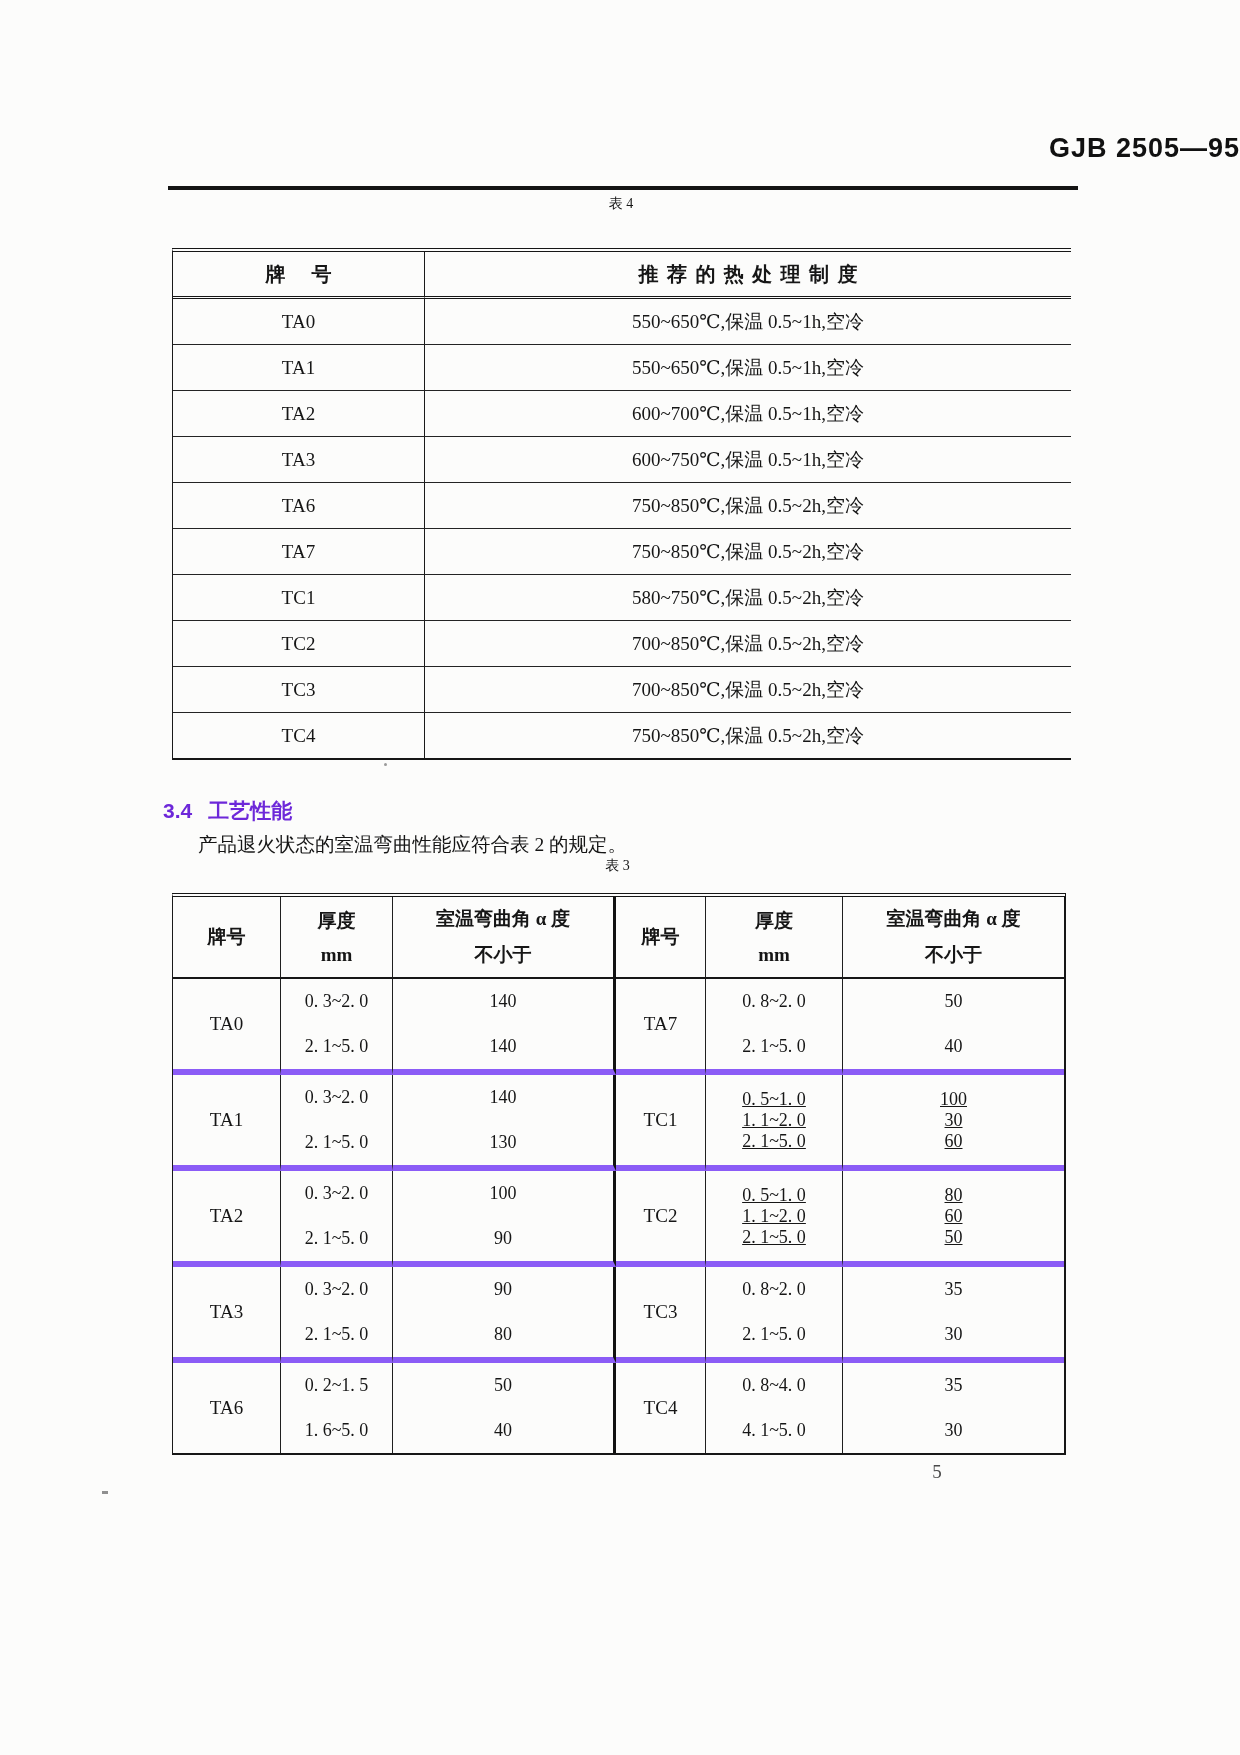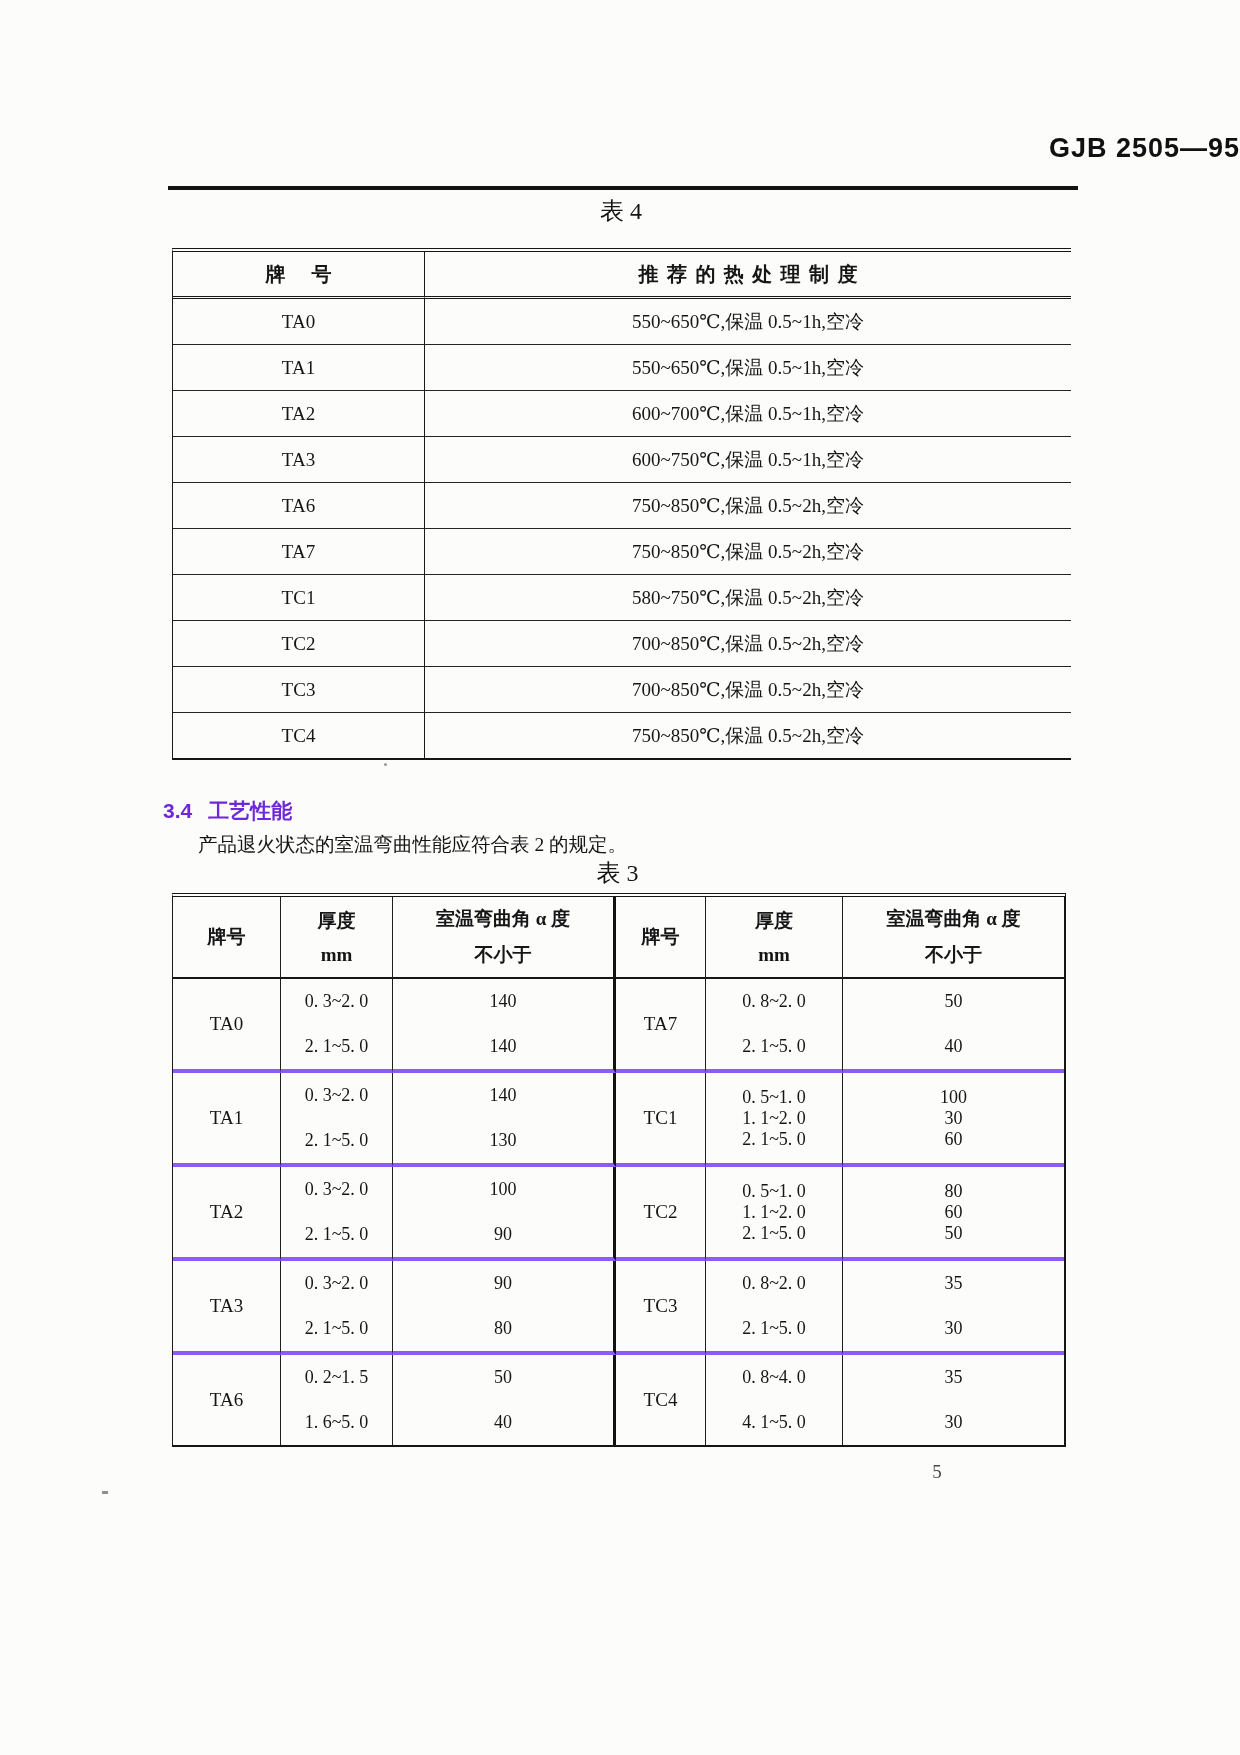--- a/index.html
+++ b/index.html
@@ -13,21 +13,21 @@
 
   
   .doc-title{
     left:0;top:133px;width:1240px;text-align:right;
     font-family:"Liberation Sans","DejaVu Sans",sans-serif;
     font-weight:bold;font-size:27px;letter-spacing:1px;color:#111;
   }
   .head-rule{left:168px;top:186px;width:910px;height:4px;background:#141414;}
 
   
-  .tbl-caption{width:898px;text-align:center;font-size:24px;color:#151515;}
+  .tbl-caption{width:898px;text-align:center;font-size:14px;color:#151515;}
   .t4-caption{left:172px;top:195px;}
   .t5-caption{left:172px;top:857px;width:891px;}
 
   
   #table4{
     left:172px;top:248px;width:898px;
     display:grid;grid-template-columns:252px 646px;
     border-top:4px double #161616;
     border-left:1.5px solid #1a1a1a;
     border-bottom:2.5px solid #161616;
@@ -66,23 +66,23 @@
   }
   #table5 .cell{
     display:flex;flex-direction:column;align-items:center;justify-content:center;
     font-size:18px;text-align:center;
   }
   #table5 .hcell{height:80px;font-size:19px;font-weight:bold;
     border-bottom:2px solid #161616;justify-content:space-evenly;}
   #table5 .gcell{height:90px;}
   #table5 .v1{border-right:1px solid #1f1f1f;}
   #table5 .v3{border-right:3px solid #121212;}
-  #table5 .gb{border-bottom:4px solid #8b5cf6;}
+  #table5 .gb{border-bottom:6px solid #8b5cf6;}
   #table5 .gcell span{line-height:45px;}
-  #table5 .gcell.l3 span{line-height:21px;}
+  #table5 .gcell.l3 span{line-height:21px;text-decoration:underline;}
   #table5 .grade span{line-height:normal;font-size:19px;}
 
   
   .page-num{left:922px;top:1461px;width:30px;text-align:center;
     font-size:19px;color:#4a4a4a;}
   .speck{left:384px;top:763px;width:3px;height:3px;border-radius:50%;background:#9a9a9a;}
   .dash-mark{left:102px;top:1491px;width:6px;height:2.5px;background:#8f8f8f;}
 </style>
 </head>
 <body>

